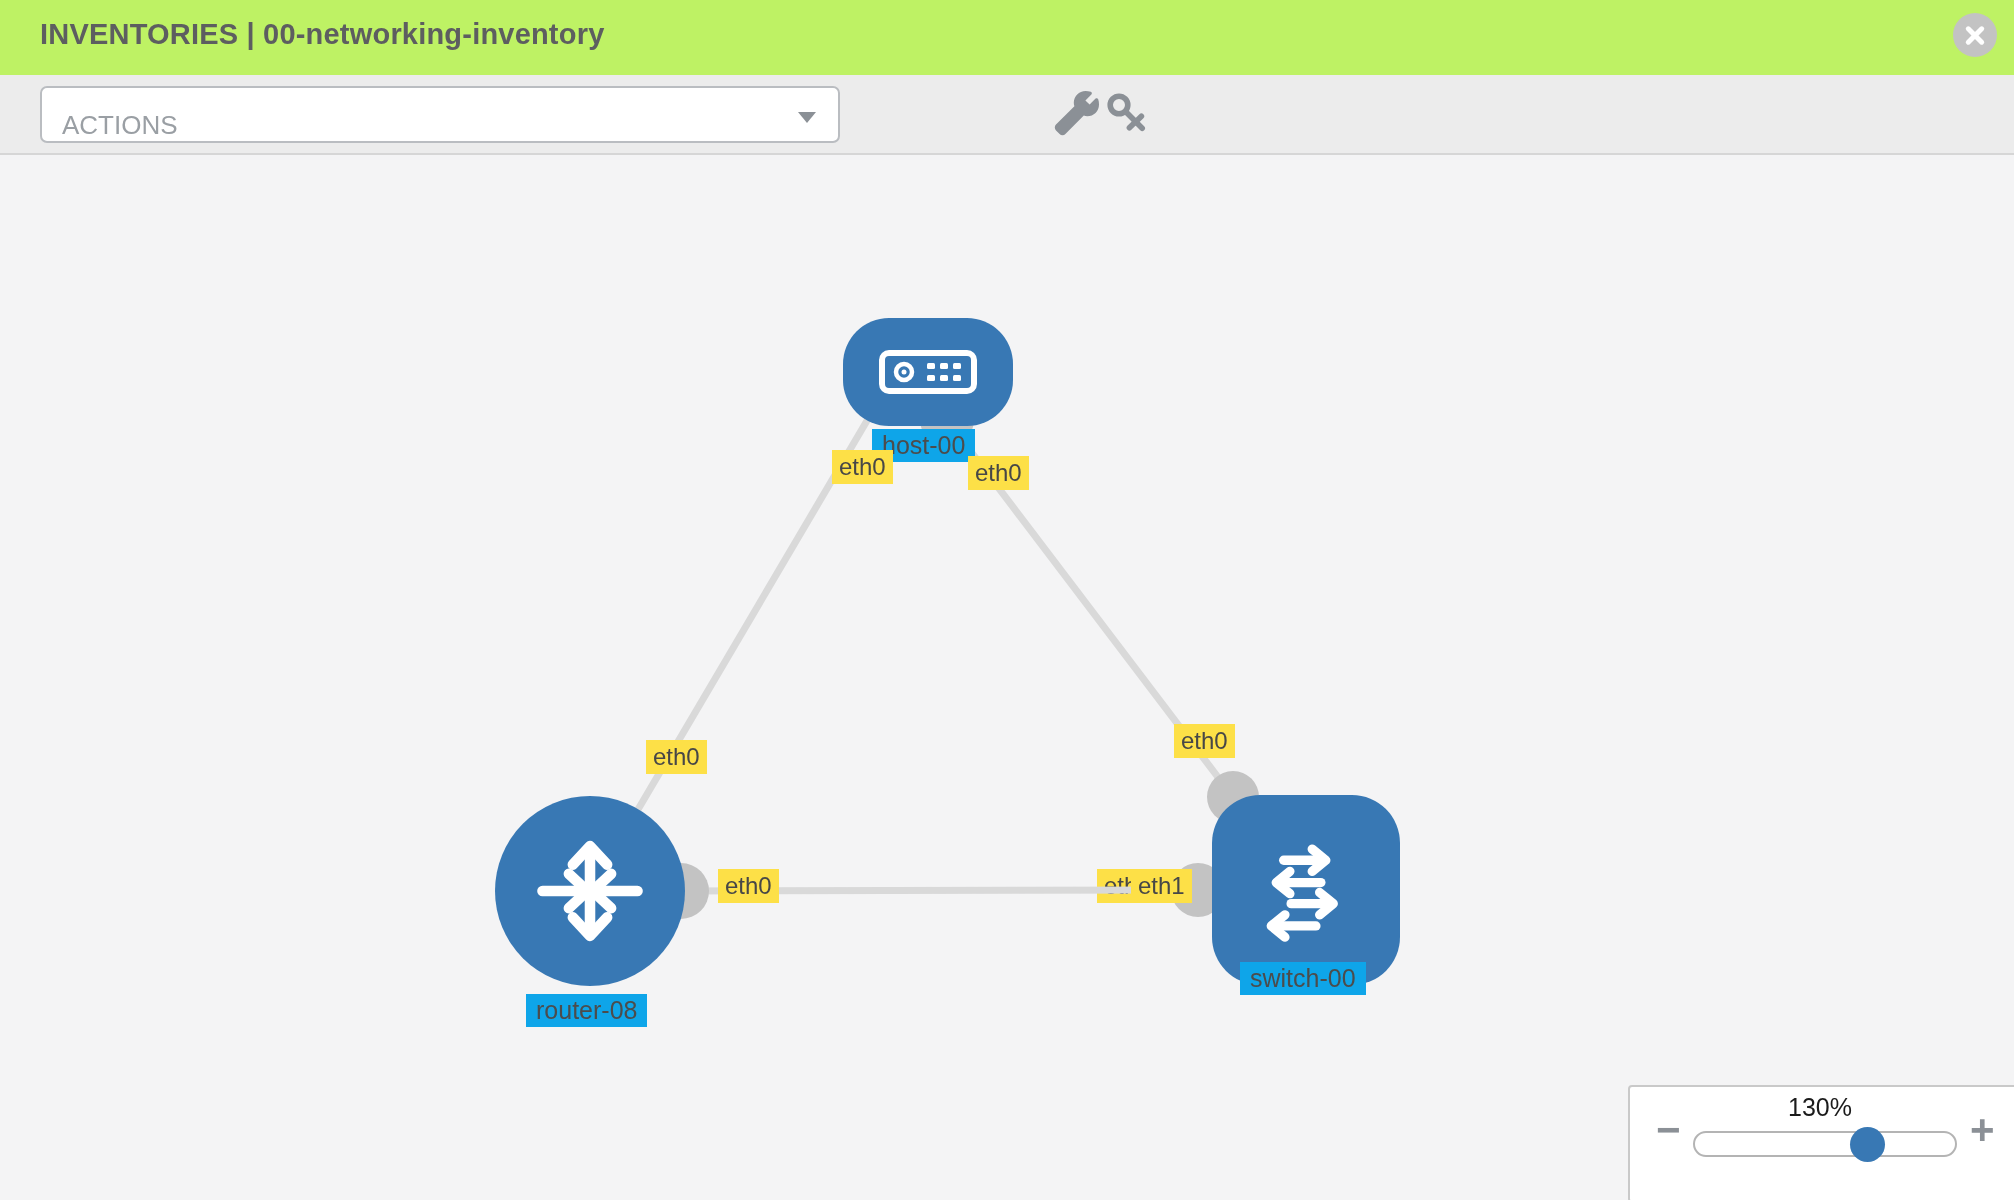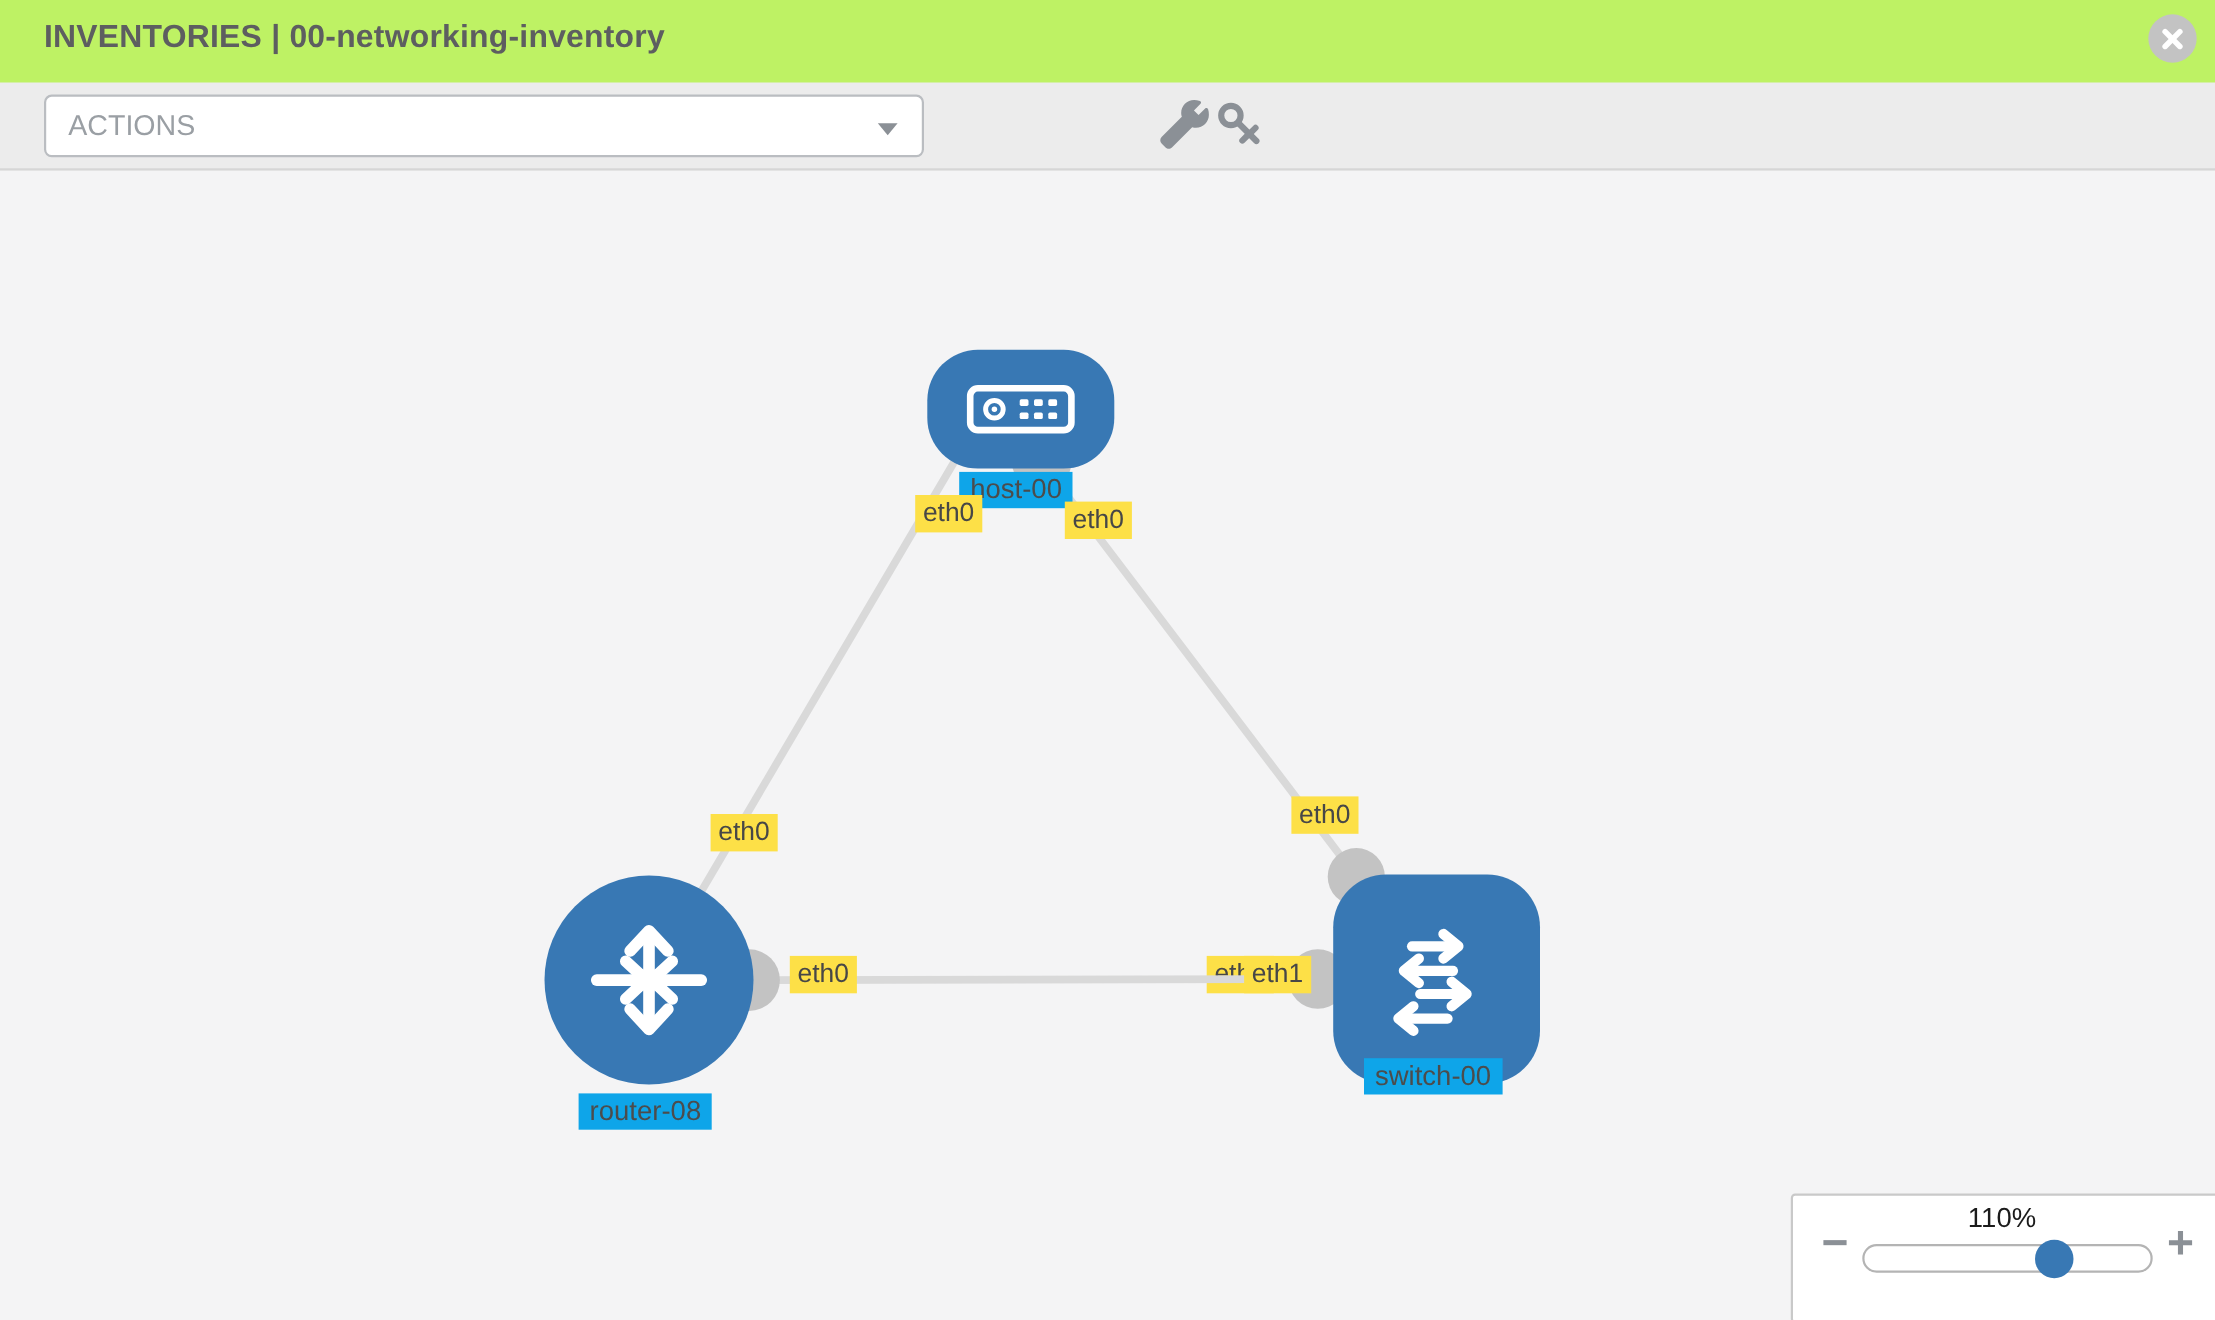--- a/index.html
+++ b/index.html
@@ -15,21 +15,21 @@
     border-radius:50%; background:#c3c3c3; cursor:pointer; }
   .close-btn::before, .close-btn::after { content:""; position:absolute;
     left:10px; top:19.5px; width:24px; height:5px; border-radius:3px; background:#ffffff; }
   .close-btn::before { transform:rotate(45deg); }
   .close-btn::after  { transform:rotate(-45deg); }
 
   
   .toolbar { position:absolute; left:0; top:75px; width:2014px; height:80px;
     background:#ececec; border-bottom:2px solid #d6d6d6; }
   .select-box { position:absolute; top:11px; height:57px; background:#fff;
-    border:2px solid #babdc1; border-radius:7px; display:flex; align-items:center;
+    border:2px solid #babdc1; border-radius:7px; display:flex; align-items:flex-end;
     padding:0 20px; font-size:26px; color:#9a9fa4; cursor:pointer; }
   .select-actions { left:40px;  width:800px; }
   .select-search  { left:1185px; width:800px; }
   .caret { position:absolute; right:22px; top:24px; width:0; height:0;
     border-left:9px solid transparent; border-right:9px solid transparent;
     border-top:11px solid #8b9096; }
   .tool-icon { position:absolute; top:14px; width:48px; height:48px; cursor:pointer; }
   .icon-wrench { left:1053px; }
   .icon-key    { left:1103px; }
 
@@ -177,18 +177,18 @@
 <div class="node-label lbl-switch">switch-00</div>
 
 <div class="chip if-router-top">eth0</div>
 <div class="chip if-host-left">eth0</div>
 <div class="chip if-switch-top">eth0</div>
 <div class="chip if-host-right">eth0</div>
 <div class="chip if-mid-left">eth0</div>
 <div class="chip chip-over if-mid-over">eth1</div>
 
 <div class="zoom-panel">
-  <div class="zoom-value">110%</div>
+  <div class="zoom-value">130%</div>
   <div class="zoom-minus">−</div>
   <div class="zoom-track"></div>
   <div class="zoom-thumb"></div>
   <div class="zoom-plus">+</div>
 </div>
 
 </body></html>

